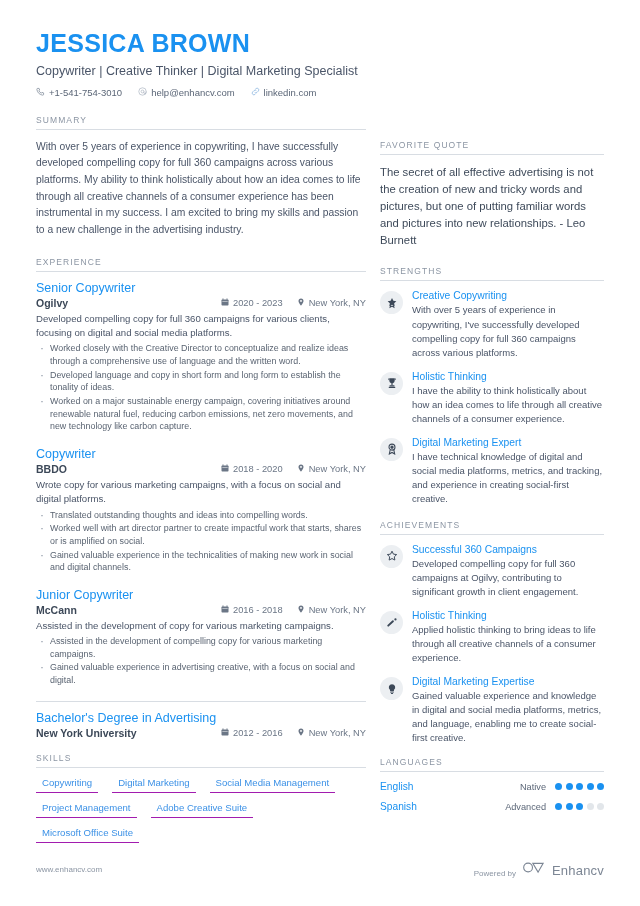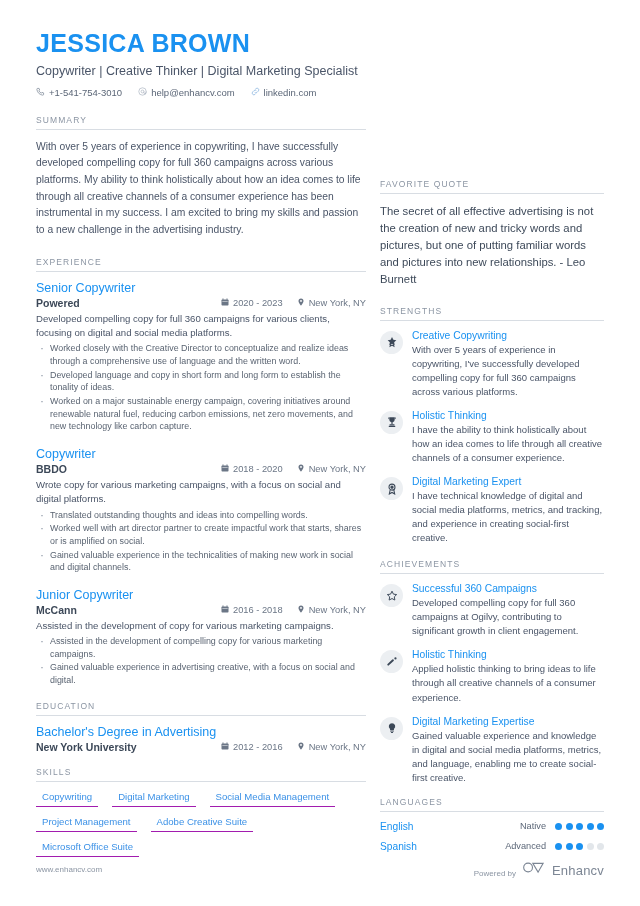--- a/index.html
+++ b/index.html
@@ -18,21 +18,21 @@
     color: #1a91f0; line-height: 1.1;
   }
   .headline {
     margin-top: 6px; font-size: 12.5px; color: #4a5568; font-weight: 400;
   }
   .contacts { margin-top: 9px; display: flex; gap: 16px; }
   .contact { display: flex; align-items: center; gap: 4px; font-size: 9.5px; color: #5b6677; }
   .contact svg { flex: none; }
 
   
-  .cols { display: flex; margin-top: 17px; align-items: flex-end; }
+  .cols { display: flex; margin-top: 17px; align-items: center; }
   .col-left  { width: 330px; flex: none; }
   .col-gap   { width: 14px; flex: none; }
   .col-right { width: 224px; flex: none; }
 
   
   .sec { margin-bottom: 4px; }
   .sec-title {
     font-size: 8.5px; letter-spacing: 1.1px; color: #8b95a3;
     text-transform: uppercase; padding-bottom: 4px;
   }
@@ -153,21 +153,21 @@
         <div class="para">With over 5 years of experience in copywriting, I have successfully developed compelling copy for full 360 campaigns across various platforms. My ability to think holistically about how an idea comes to life through all creative channels of a consumer experience has been instrumental in my success. I am excited to bring my skills and passion to a new challenge in the advertising industry.</div>
       </div>
 
       <div class="sec" style="margin-top:18px;">
         <div class="sec-title">EXPERIENCE</div>
         <div class="sec-rule"></div>
 
         <div class="entry">
           <div class="entry-title">Senior Copywriter</div>
           <div class="entry-row">
-            <div class="entry-org">Powered</div>
+            <div class="entry-org">Ogilvy</div>
             <div class="entry-meta">
               <span class="meta-item">
                 <span>
                   <svg width="8" height="8" viewBox="0 0 16 16" fill="#6b7686">
                     <rect x="1" y="3" width="14" height="12" rx="1.5"></rect>
                     <rect x="3.2" y="0.5" width="1.6" height="3.5" rx=".6"></rect>
                     <rect x="11.2" y="0.5" width="1.6" height="3.5" rx=".6"></rect>
                     <rect x="2.6" y="6.4" width="10.8" height="1" fill="#ffffff"></rect>
                   </svg>
                 </span>
@@ -253,21 +253,20 @@
           </div>
           <div class="entry-desc">Assisted in the development of copy for various marketing campaigns.</div>
           <ul class="bullets">
             <li>Assisted in the development of compelling copy for various marketing campaigns.</li>
             <li>Gained valuable experience in advertising creative, with a focus on social and digital.</li>
           </ul>
         </div>
       </div>
 
       <div class="sec" style="margin-top:12px;">
-        <div class="sec-title">EDUCATION</div>
         <div class="sec-rule"></div>
         <div class="entry">
           <div class="edu-title">Bachelor's Degree in Advertising</div>
           <div class="entry-row">
             <div class="entry-org">New York University</div>
             <div class="entry-meta">
               <span class="meta-item">
                 <span>
                   <svg width="8" height="8" viewBox="0 0 16 16" fill="#6b7686">
                     <rect x="1" y="3" width="14" height="12" rx="1.5"></rect>

